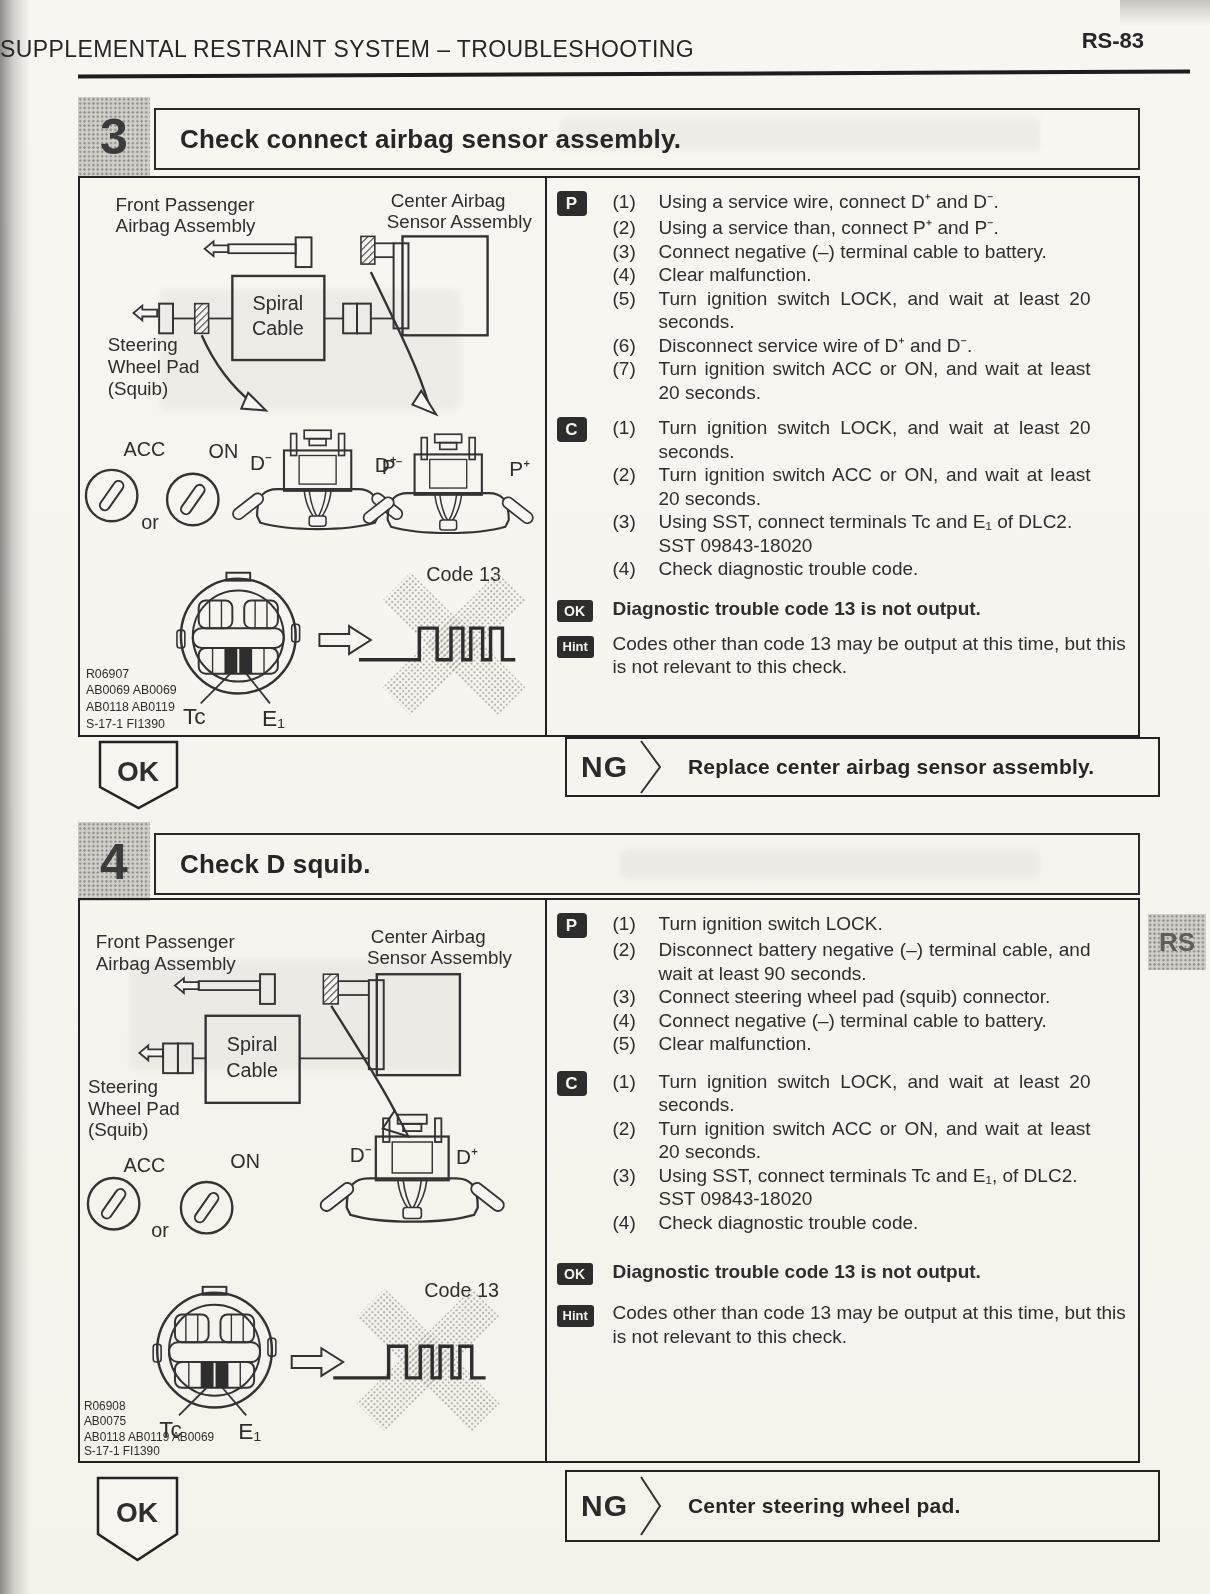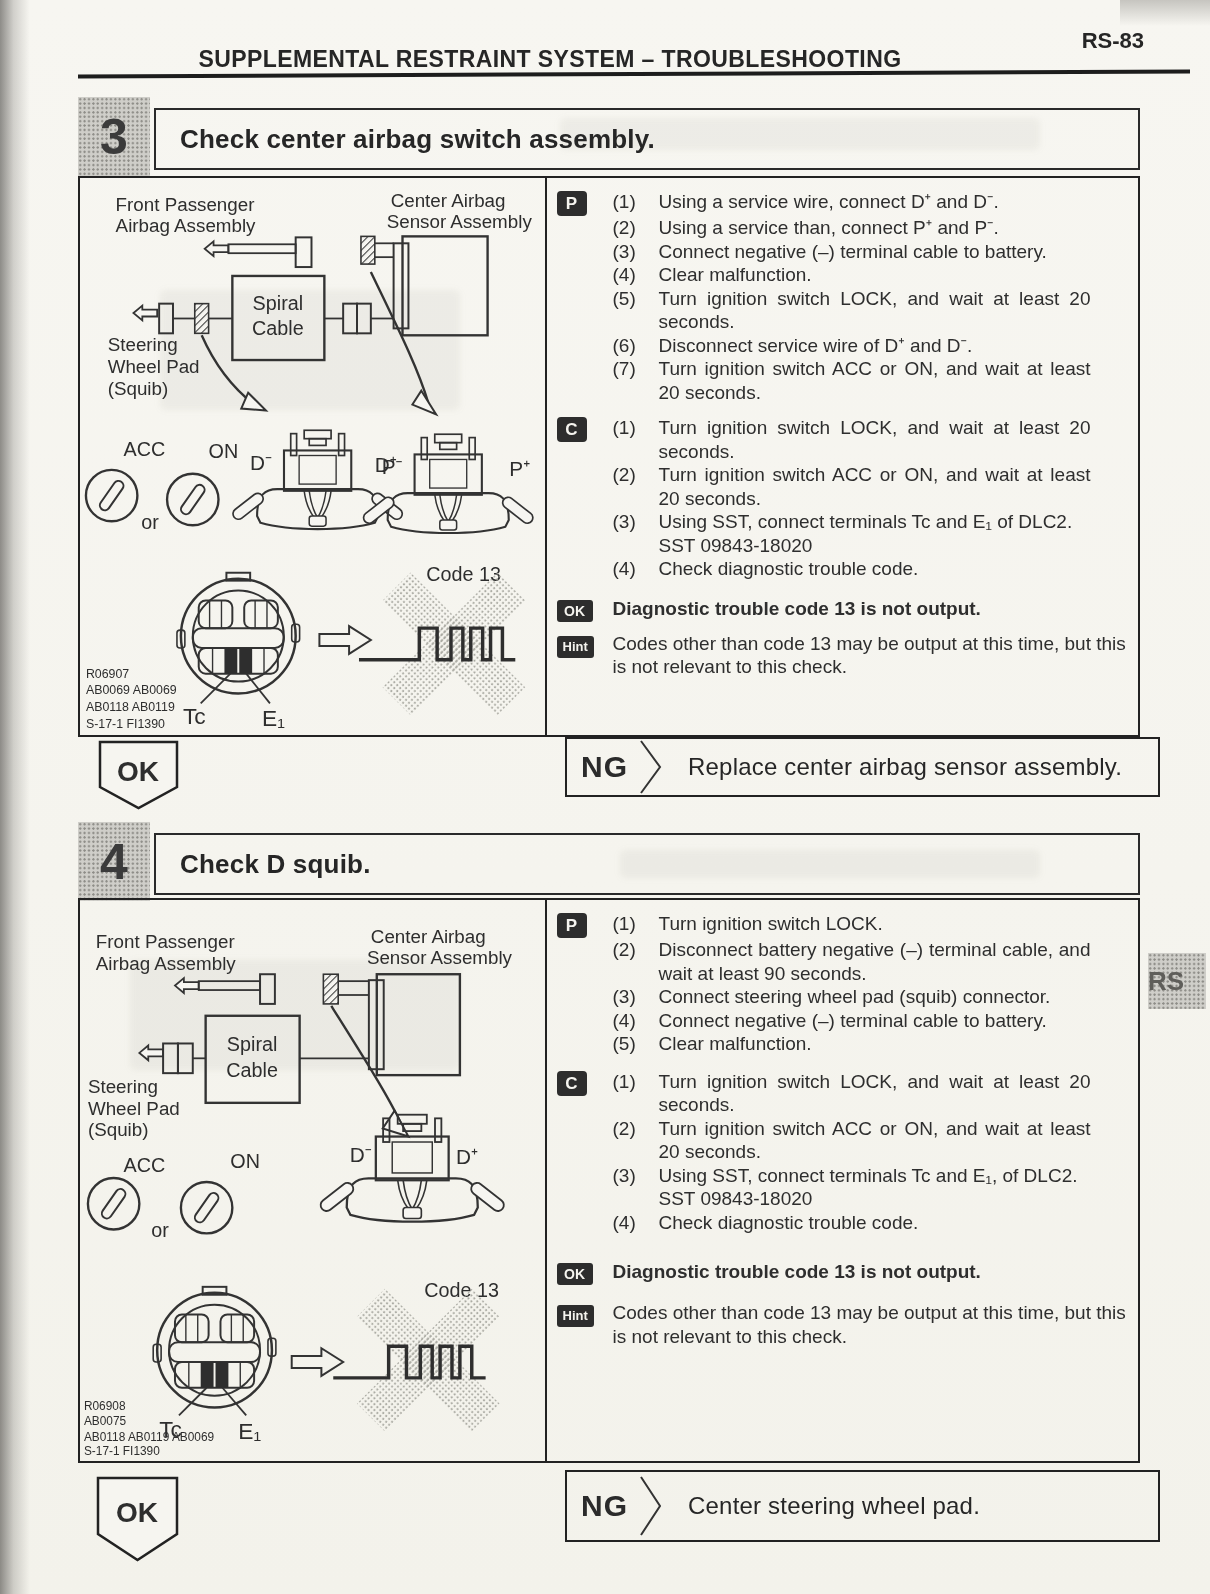--- a/index.html
+++ b/index.html
@@ -11,22 +11,22 @@
   }
   *{box-sizing:border-box;}
   
   .edge-shadow{position:absolute;left:0;top:0;width:30px;height:100%;
     background:linear-gradient(90deg,rgba(55,53,50,.55),rgba(55,53,50,.20) 45%,rgba(55,53,50,0));}
   .corner-smudge{position:absolute;right:0;top:0;width:90px;height:26px;
     background:linear-gradient(180deg,rgba(95,93,88,.32),rgba(95,93,88,0));}
   .bleed{position:absolute;background:rgba(120,115,100,.07);filter:blur(3px);border-radius:6px;}
 
   
-  .hdr-title{position:absolute;top:46px;left:0;width:1100px;text-align:center;
-    font-size:23px;font-weight:bold;letter-spacing:.4px;color:#262626;}
+  .hdr-title{position:absolute;top:36px;left:0;width:1100px;
+    font-size:23px;font-weight:normal;letter-spacing:.4px;color:#262626;}
   .page-num{position:absolute;top:28px;right:66px;font-size:22px;font-weight:bold;color:#262626;}
   .hdr-rule{position:absolute;top:72px;left:78px;width:1112px;height:4px;background:#1d1d1d;transform:rotate(-.25deg);}
 
   
   .halftone{background-color:#cfcec9;
     background-image:radial-gradient(circle,#8e8d88 1.05px,rgba(0,0,0,0) 1.3px);
     background-size:4.4px 4.4px;}
 
   .num-box{position:absolute;left:78px;width:72px;height:79px;display:flex;align-items:center;justify-content:center;
     font-size:50px;font-weight:bold;color:#3b3b3b;}
@@ -55,27 +55,27 @@
   .subline:empty{display:none;}
 
   .badge{display:inline-block;background:#2d2d2d;color:#f5f4ef;font-weight:bold;text-align:center;border-radius:4px;}
   .badge-p,.badge-c{width:30px;height:25px;font-size:17px;line-height:25px;}
   .badge-ok{min-width:36px;height:22px;font-size:14px;line-height:22px;padding:0 4px;border-radius:3px;}
   .badge-hint{height:22px;font-size:13px;line-height:22px;padding:0 6px;border-radius:3px;}
 
   .ng-box{position:absolute;border:2.5px solid #222;display:flex;align-items:center;margin-left:20px;}
   .ng-label{font-size:30px;font-weight:bold;margin-left:14px;color:#2b2b2b;letter-spacing:1px;}
   .ng-chev{margin-left:10px;}
-  .ng-action{font-size:24px;font-weight:normal;margin-left:24px;color:#262626;letter-spacing:.2px;}
+  .ng-action{font-size:21px;font-weight:bold;margin-left:24px;color:#262626;letter-spacing:.2px;}
 
   .ok-ptr{position:absolute;}
   .ok-ptr text{font-family:"Liberation Sans",sans-serif;}
 
-  .rs-tab{position:absolute;left:1148px;top:953px;width:58px;height:56px;
-    display:flex;align-items:center;font-size:26px;font-weight:bold;color:#5f5e5a;}
+  .rs-tab{position:absolute;left:1148px;top:914px;width:58px;height:56px;
+    display:flex;align-items:center;justify-content:center;font-size:26px;font-weight:bold;color:#5f5e5a;}
 
   svg text{font-family:"Liberation Sans",sans-serif;fill:#2e2e2e;}
 </style>
 </head>
 <body>
 
 <div class="page">
 
   <svg width="0" height="0" style="position:absolute" aria-hidden="true">
     <defs>
@@ -139,21 +139,21 @@
   <div class="bleed" style="left:130px;top:960px;width:330px;height:110px"></div>
 
   <div class="hdr-title">SUPPLEMENTAL RESTRAINT SYSTEM – TROUBLESHOOTING</div>
   <div class="page-num">RS-83</div>
   <div class="hdr-rule"></div>
 
   <div class="num-box halftone" style="top:97px">
     <span>3</span>
   </div>
   <div class="title-bar" style="top:108px">
-    <span>Check center airbag switch assembly.</span>
+    <span>Check connect airbag sensor assembly.</span>
   </div>
 
   <div class="content-wrap" style="top:176px;height:561px">
     <div class="diagram-panel">
       <svg viewBox="0 0 467 556" width="462" height="556">
         <text x="36" y="30" font-size="19">Front Passenger</text>
         <text x="36" y="52" font-size="19">Airbag Assembly</text>
         <text x="314" y="26" font-size="19">Center Airbag</text>
         <text x="310" y="48" font-size="19">Sensor Assembly</text>
         <use href="#arrow-left" transform="translate(126,61)"></use>

